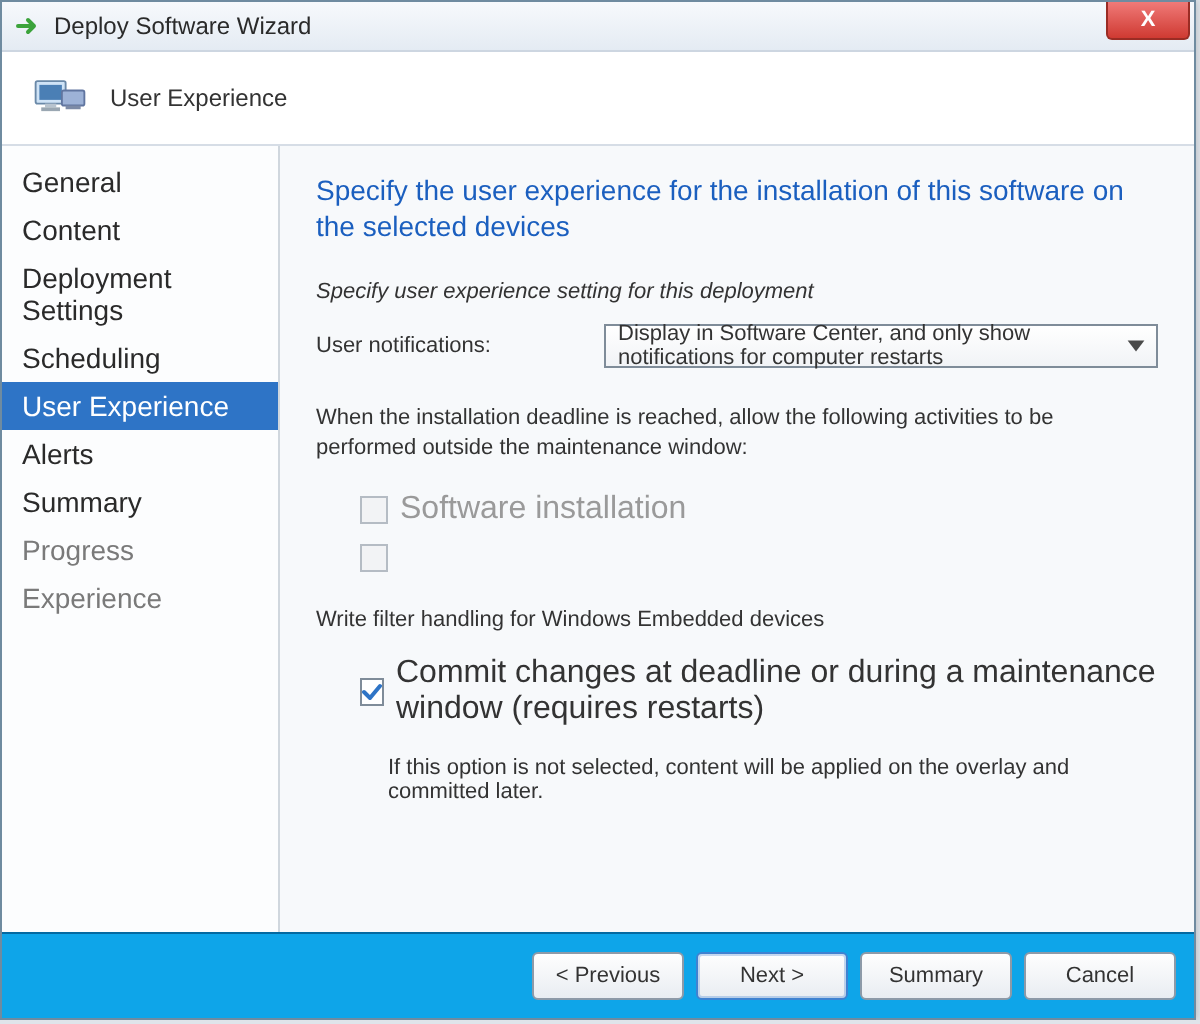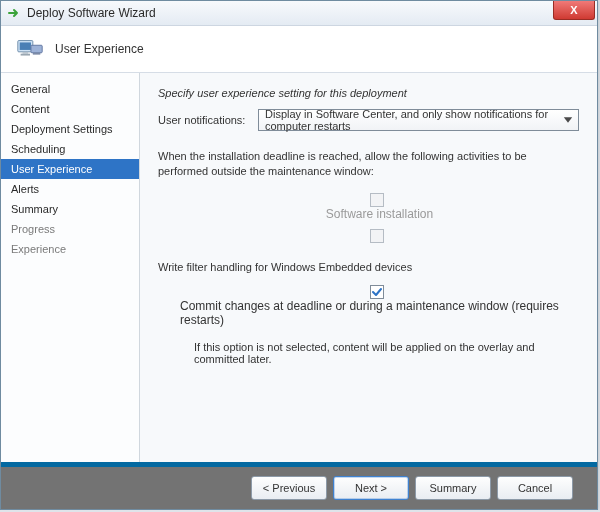--- a/index.html
+++ b/index.html
@@ -7,39 +7,39 @@
   .titlebar{height:24px;background:linear-gradient(#f7f9fc,#e4ebf3);border-bottom:1px solid #cdd6e1;display:flex;align-items:center;padding:0 0 0 6px;position:relative;}
   .titlebar .arrow{width:14px;height:14px;margin-right:6px;display:flex;align-items:center;justify-content:center;}
   .titlebar .arrow svg{width:12px;height:12px;}
   .titlebar .title{font-size:12px;color:#2a2a2a;}
   .titlebar .close{position:absolute;right:2px;top:0;width:40px;height:18px;background:linear-gradient(#f07a78,#cf3a32);border:1px solid #9a2c24;border-top:none;border-radius:0 0 3px 3px;display:flex;align-items:center;justify-content:center;color:#fff;font-weight:bold;font-size:11px;}
   .header{height:46px;border-bottom:1px solid #d6dde6;display:flex;align-items:center;padding-left:14px;background:#fff;}
   .header .icon{width:30px;height:30px;margin-right:10px;}
   .header .label{font-size:12px;color:#333;}
   .body{flex:1;display:flex;min-height:0;}
   .sidebar{width:138px;border-right:1px solid #d0d7de;background:#fcfdfe;padding-top:6px;}
-  .nav-item{padding:4px 10px;font-size:11px;color:#2a2a2a;cursor:default;}
+  .nav-item{padding:4px 10px;font-size:14px;color:#2a2a2a;cursor:default;}
   .nav-item.selected{background:#2e74c6;color:#fff;}
   .nav-item.dim{color:#7a7a7a;}
   .content{flex:1;padding:14px 18px 8px 18px;background:#f7f9fb;display:flex;flex-direction:column;}
   .page-title{color:#1b5fbf;font-size:14px;line-height:1.25;margin-bottom:18px;}
   .lbl{font-size:11px;color:#333;margin-bottom:10px;font-style:italic;}
-  .row{display:flex;align-items:center;margin-bottom:12px;}
+  .row{display:flex;align-items:center;margin-bottom:12px;gap:44px;}
   .row .rlabel{width:100px;font-size:11px;color:#333;}
   .dropdown{flex:1;height:20px;border:1px solid #7f8c99;background:linear-gradient(#fff,#f1f3f6);display:flex;align-items:center;padding:0 20px 0 6px;font-size:11px;position:relative;color:#333;}
   .dropdown .caret{position:absolute;right:3px;top:3px;width:14px;height:14px;display:flex;align-items:center;justify-content:center;}
   .para{font-size:11px;color:#333;margin:6px 0 10px 0;line-height:1.35;}
-  .check-row{display:flex;align-items:center;margin:4px 0 4px 22px;font-size:12px;flex-direction:column;}
+  .check-row{display:flex;align-items:center;margin:4px 0 4px 22px;font-size:16px;}
   .check-row.disabled{color:#9a9a9a;}
   .check-row .box{width:12px;height:12px;border:1px solid #7f8c99;background:#fff;margin-right:6px;display:flex;align-items:center;justify-content:center;}
   .check-row.disabled .box{border-color:#b5bcc4;background:#f2f3f5;}
   .check-row .box.checked svg{width:10px;height:10px;}
   .section-head{font-size:11px;color:#333;margin:14px 0 8px 0;}
   .note{font-size:11px;color:#333;margin:10px 0 0 36px;}
-  .footer{height:42px;border-top:5px solid #0369a1;background:#737373;display:flex;align-items:center;justify-content:flex-end;padding-right:24px;gap:6px;}
+  .footer{height:42px;border-top:1px solid #0369a1;background:#0ea5e9;display:flex;align-items:center;justify-content:flex-end;padding-right:9px;gap:6px;}
   .btn{min-width:74px;height:22px;border:1px solid #8d9aa8;background:linear-gradient(#fefefe,#e9edf2);border-radius:3px;font-size:11px;color:#333;display:flex;align-items:center;justify-content:center;cursor:default;}
   .btn.primary{border-color:#3f82d1;box-shadow:0 0 0 1px rgba(63,130,209,0.3) inset;}
 </style>
 </head>
 <body>
 
 <div class="window">
 
   <div class="titlebar">
     <span class="arrow">
@@ -74,20 +74,21 @@
       <div class="nav-item">Deployment Settings</div>
       <div class="nav-item">Scheduling</div>
       <div class="nav-item selected">User Experience</div>
       <div class="nav-item">Alerts</div>
       <div class="nav-item">Summary</div>
       <div class="nav-item dim">Progress</div>
       <div class="nav-item dim">Experience</div>
     </div>
 
     <div class="content">
+      <div class="page-title">Specify the user experience for the installation of this software on the selected devices</div>
       <div class="lbl">Specify user experience setting for this deployment</div>
 
       <div class="row">
         <div class="rlabel">User notifications:</div>
         <div class="dropdown">
           <span>Display in Software Center, and only show notifications for computer restarts</span>
           <span class="caret">
             <svg viewBox="0 0 10 10">
                 <path d="M2 3 L5 7 L8 3 Z" fill="#4a4a4a"></path>
               </svg>

